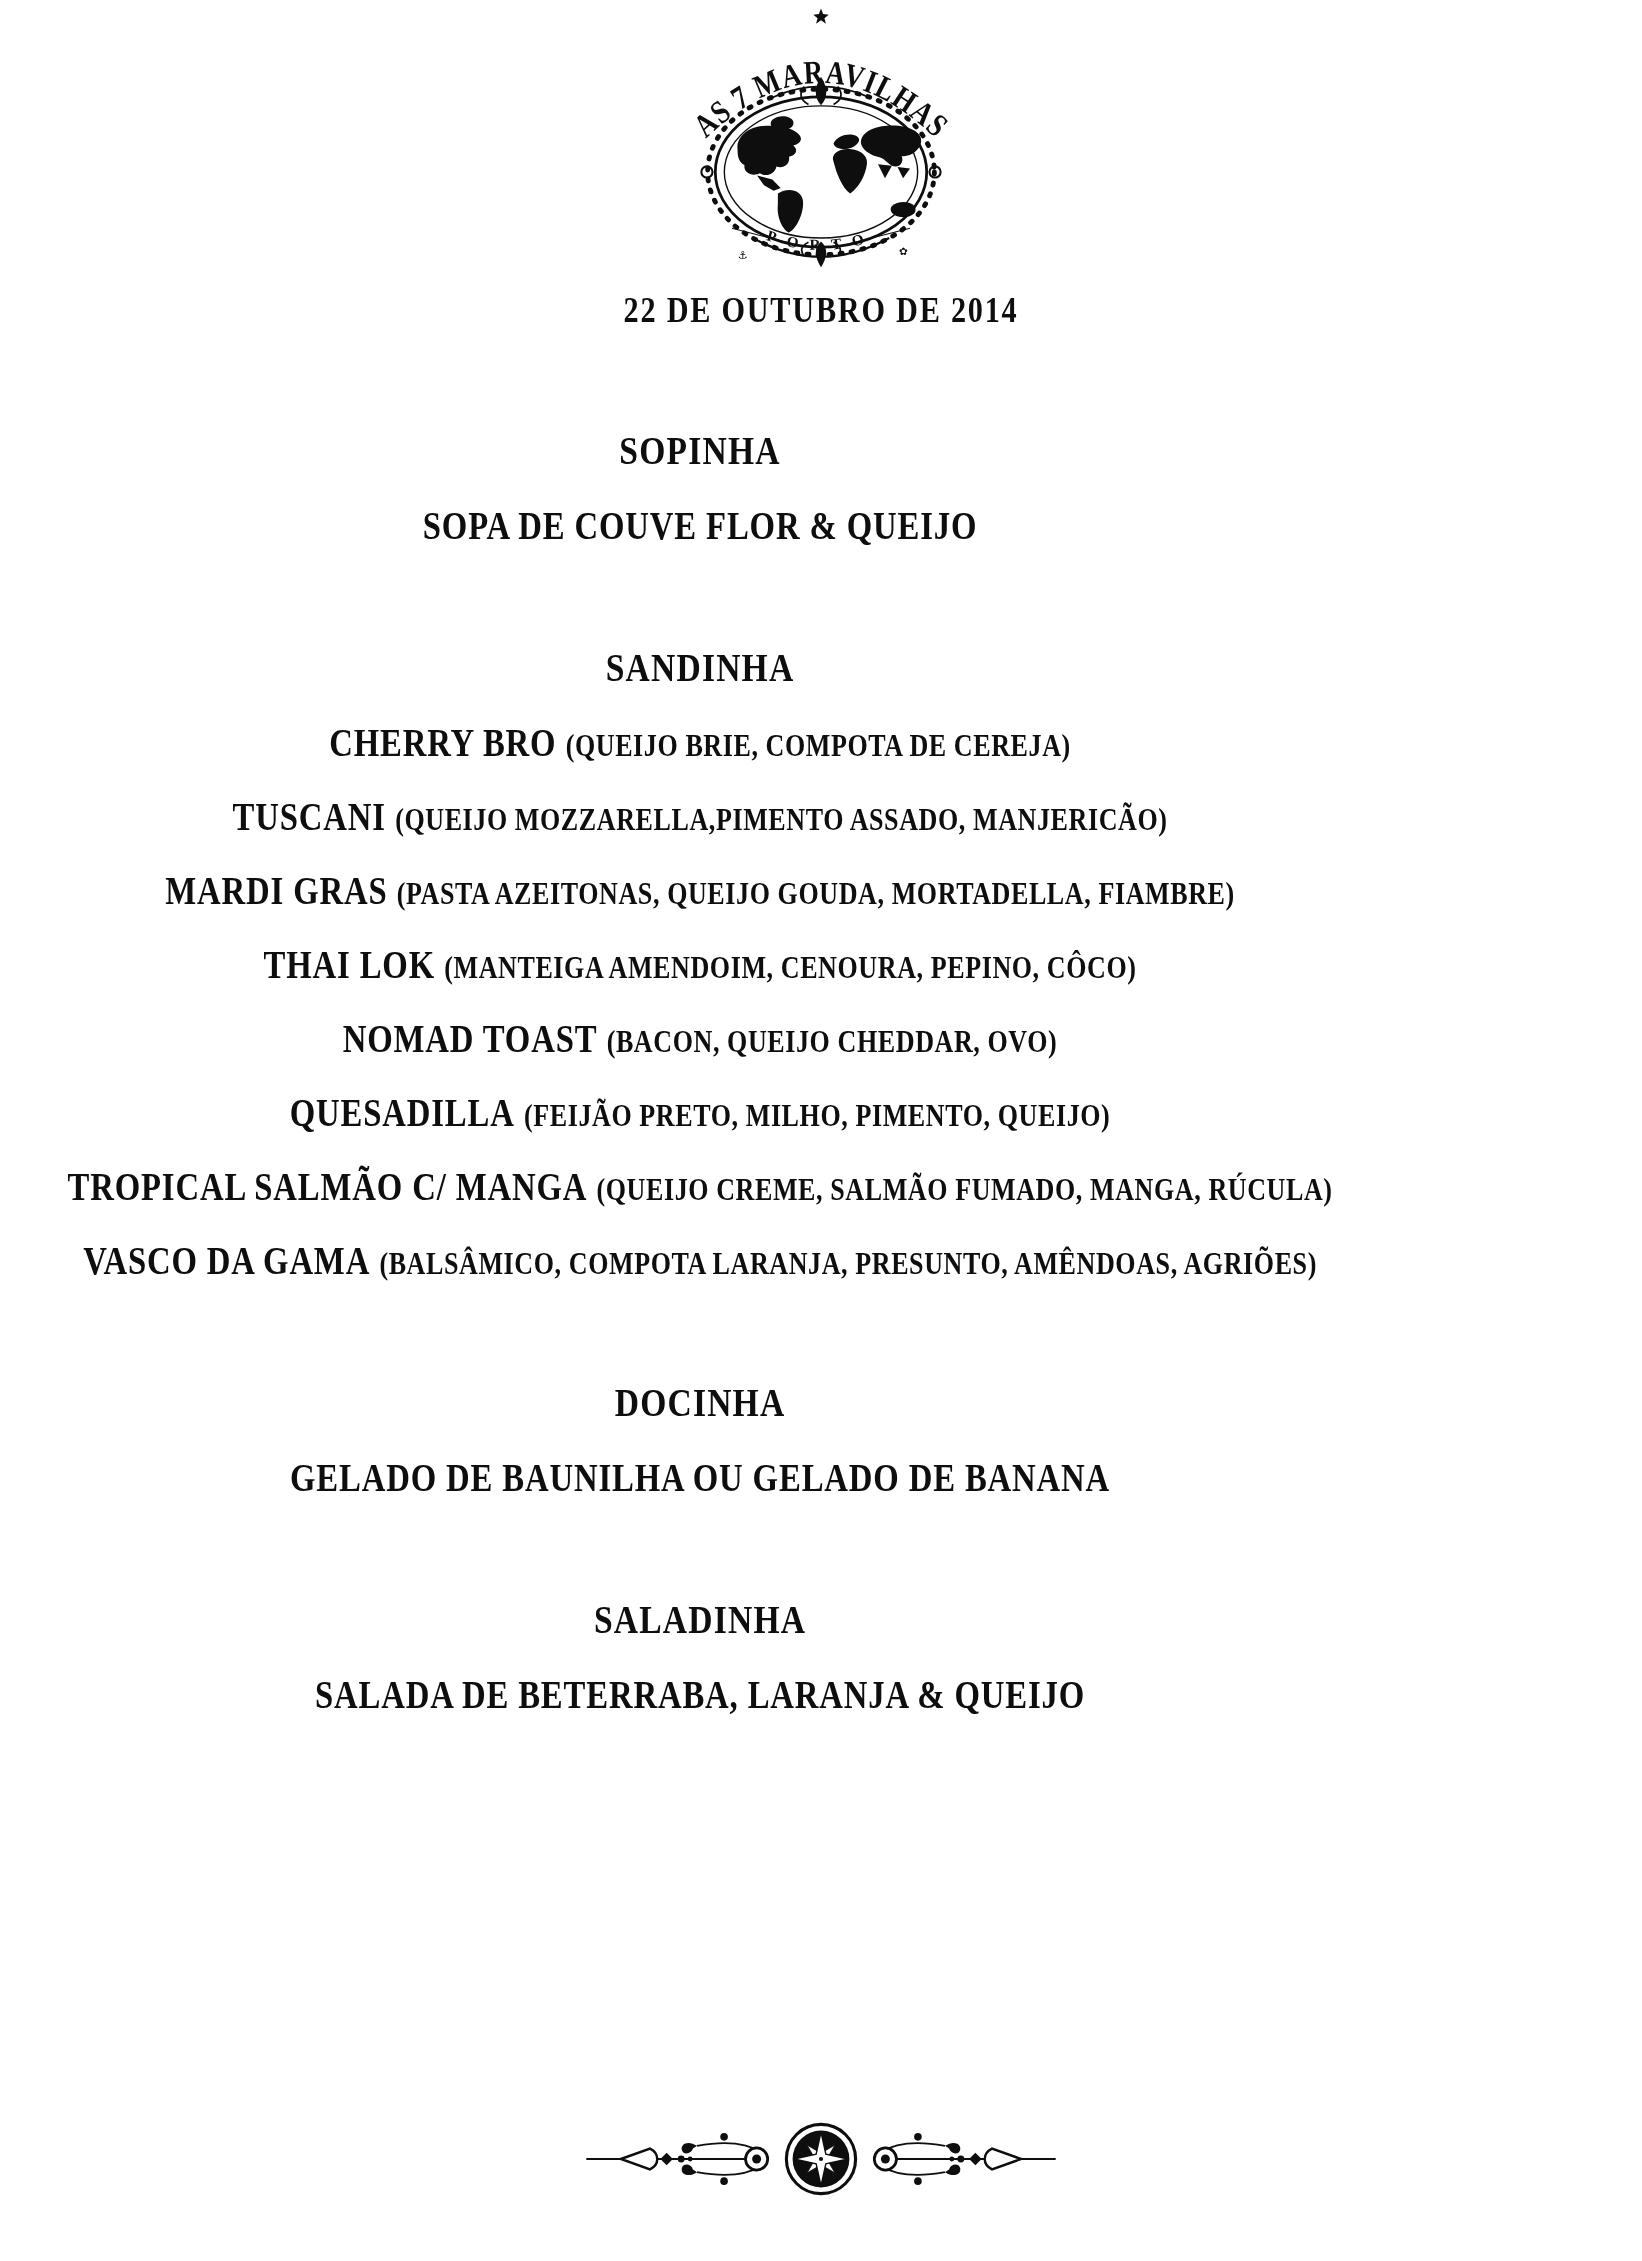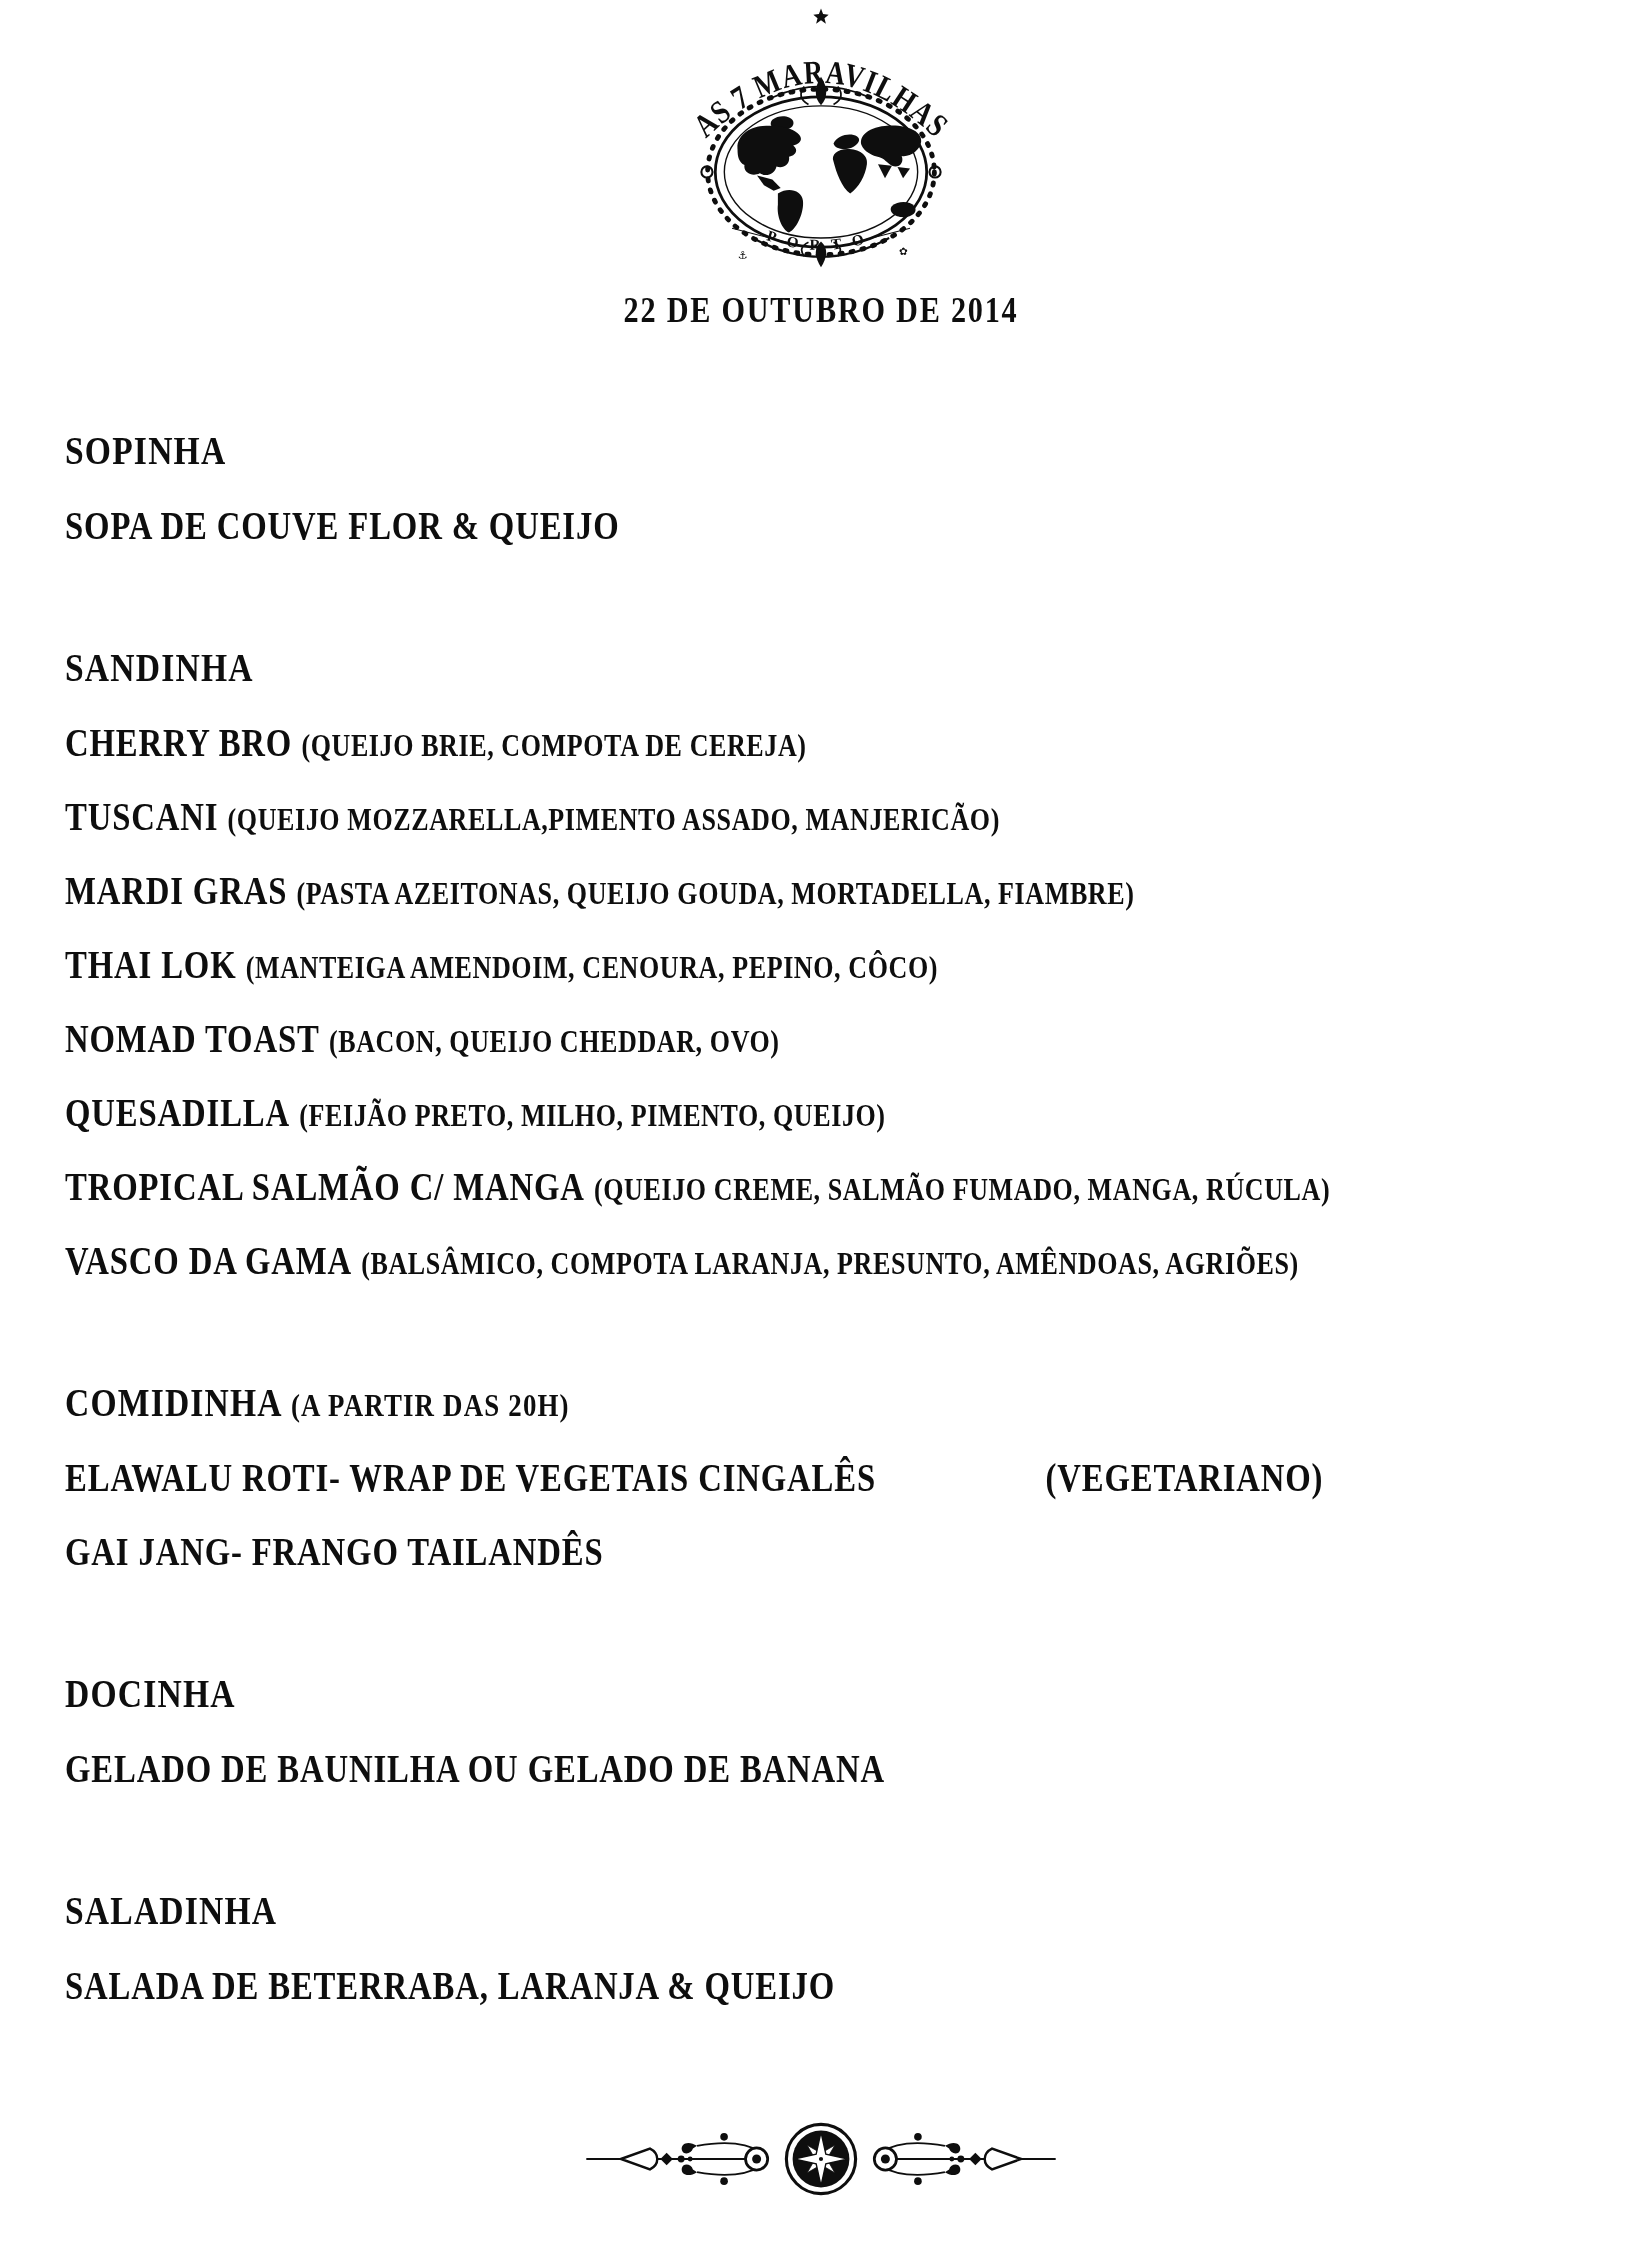--- a/index.html
+++ b/index.html
@@ -17,21 +17,21 @@
   .masthead { text-align: center; padding-top: 7px; }
   .logo-svg { width: 306px; height: 275px; display: inline-block; }
   .date-line {
     font-size: 36px; font-weight: 700; letter-spacing: 2.1px;
     margin-top: 8.3px; line-height: 1;
     transform: scaleX(0.84); transform-origin: 50% 50%;
     white-space: nowrap;
   }
 
   
-  .menu { padding: 0 65px; }
+  .menu { padding: 0 65px; text-align: center; }
   .menu-section { margin-top: 103px; }
   .section-title {
     font-size: 40px; font-weight: 700; line-height: 1; letter-spacing: 1.4px;
     transform: scaleX(0.84); transform-origin: 0 50%;
     white-space: nowrap;
   }
   .title-suffix { font-size: 32px; margin-left: 9.7px; }
   .menu-item {
     font-size: 39px; font-weight: 700; line-height: 1; letter-spacing: 1px;
     margin-top: 35px;
@@ -128,28 +128,20 @@
       <p class="menu-item"><span class="item-name">CHERRY BRO</span><span class="item-detail">(QUEIJO BRIE, COMPOTA DE CEREJA)</span></p>
       <p class="menu-item"><span class="item-name">TUSCANI</span><span class="item-detail">(QUEIJO MOZZARELLA,PIMENTO ASSADO, MANJERICÃO)</span></p>
       <p class="menu-item"><span class="item-name">MARDI GRAS</span><span class="item-detail">(PASTA AZEITONAS, QUEIJO GOUDA, MORTADELLA, FIAMBRE)</span></p>
       <p class="menu-item"><span class="item-name">THAI LOK</span><span class="item-detail">(MANTEIGA AMENDOIM, CENOURA, PEPINO, CÔCO)</span></p>
       <p class="menu-item"><span class="item-name">NOMAD TOAST</span><span class="item-detail">(BACON, QUEIJO CHEDDAR, OVO)</span></p>
       <p class="menu-item"><span class="item-name">QUESADILLA</span><span class="item-detail">(FEIJÃO PRETO, MILHO, PIMENTO, QUEIJO)</span></p>
       <p class="menu-item"><span class="item-name">TROPICAL SALMÃO C/ MANGA</span><span class="item-detail">(QUEIJO CREME, SALMÃO FUMADO, MANGA, RÚCULA)</span></p>
       <p class="menu-item"><span class="item-name">VASCO DA GAMA</span><span class="item-detail">(BALSÂMICO, COMPOTA LARANJA, PRESUNTO, AMÊNDOAS, AGRIÕES)</span></p>
     </section>
 
-    <section class="menu-section">
-      <h2 class="section-title"><span>COMIDINHA</span><span class="title-suffix">(A PARTIR DAS 20H)</span></h2>
-      <p class="menu-item item-row">
-          <span class="item-name">ELAWALU ROTI- WRAP DE VEGETAIS CINGALÊS</span>
-          <span class="right-note">(VEGETARIANO)</span>
-        </p>
-      <p class="menu-item"><span class="item-name">GAI JANG- FRANGO TAILANDÊS</span></p>
-    </section>
 
     <section class="menu-section">
       <h2 class="section-title"><span>DOCINHA</span></h2>
       <p class="menu-item"><span class="item-name">GELADO DE BAUNILHA OU GELADO DE BANANA</span></p>
     </section>
 
     <section class="menu-section">
       <h2 class="section-title"><span>SALADINHA</span></h2>
       <p class="menu-item"><span class="item-name">SALADA DE BETERRABA, LARANJA &amp; QUEIJO</span></p>
     </section>

